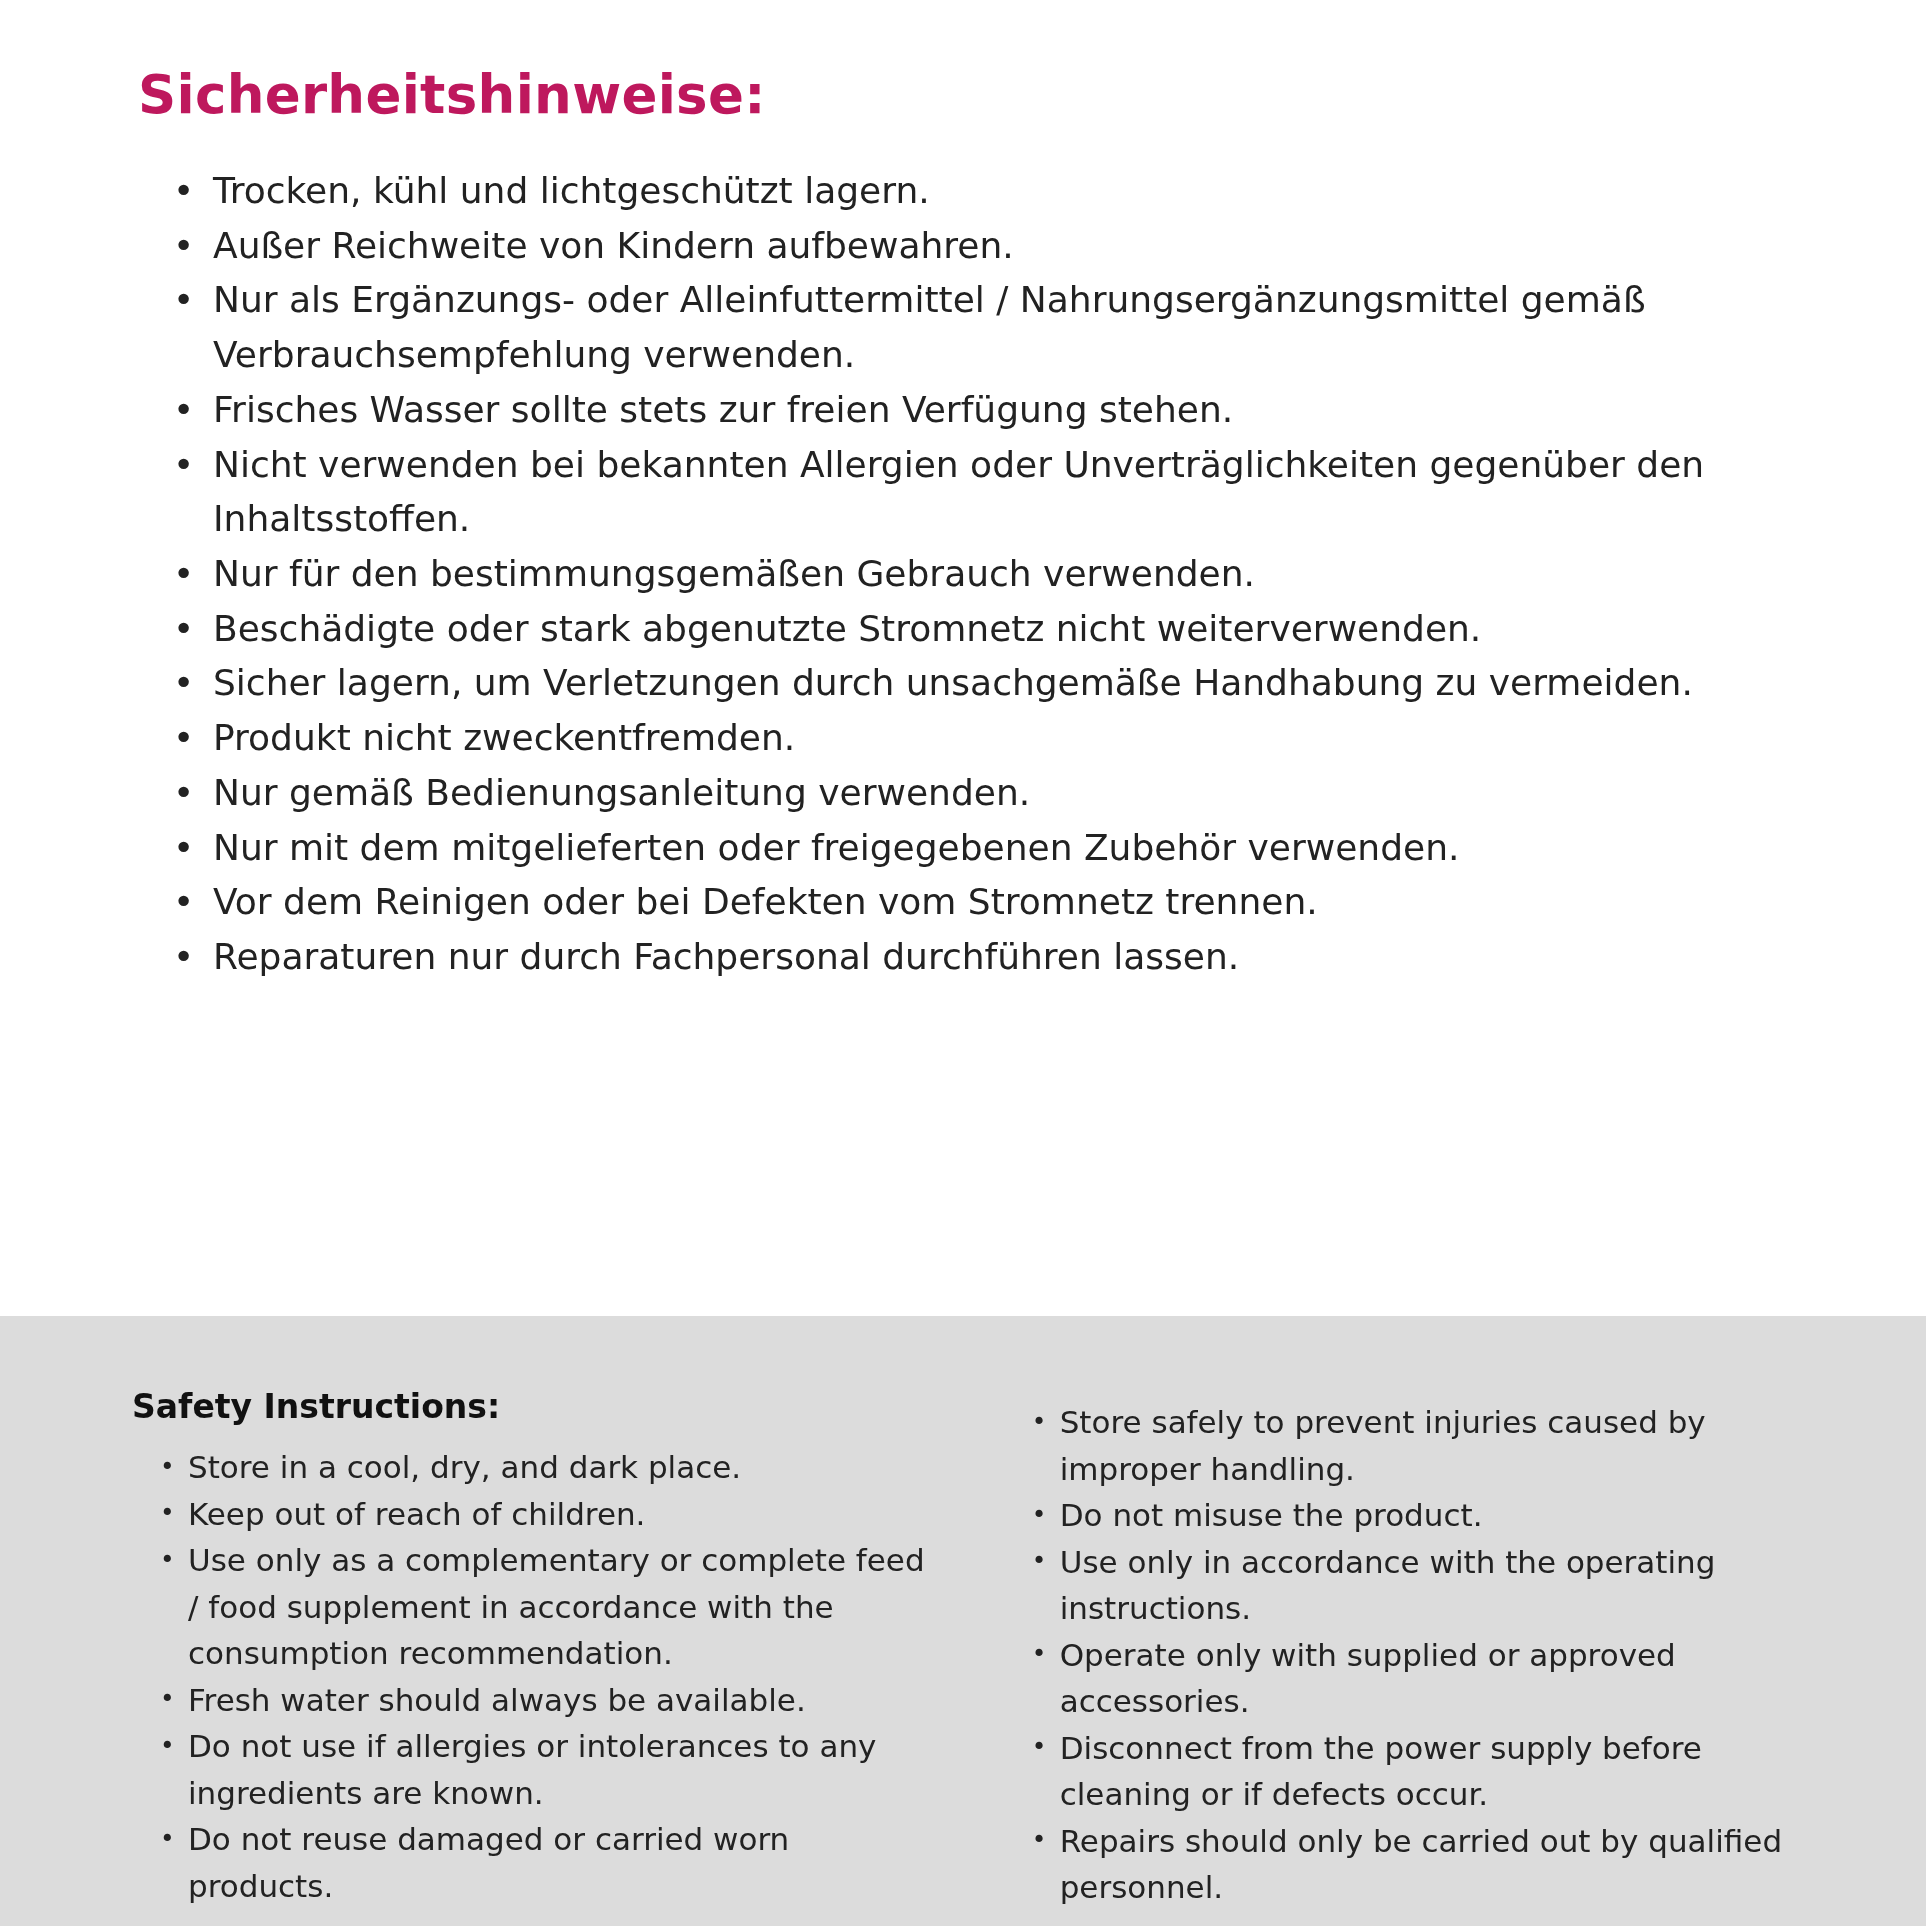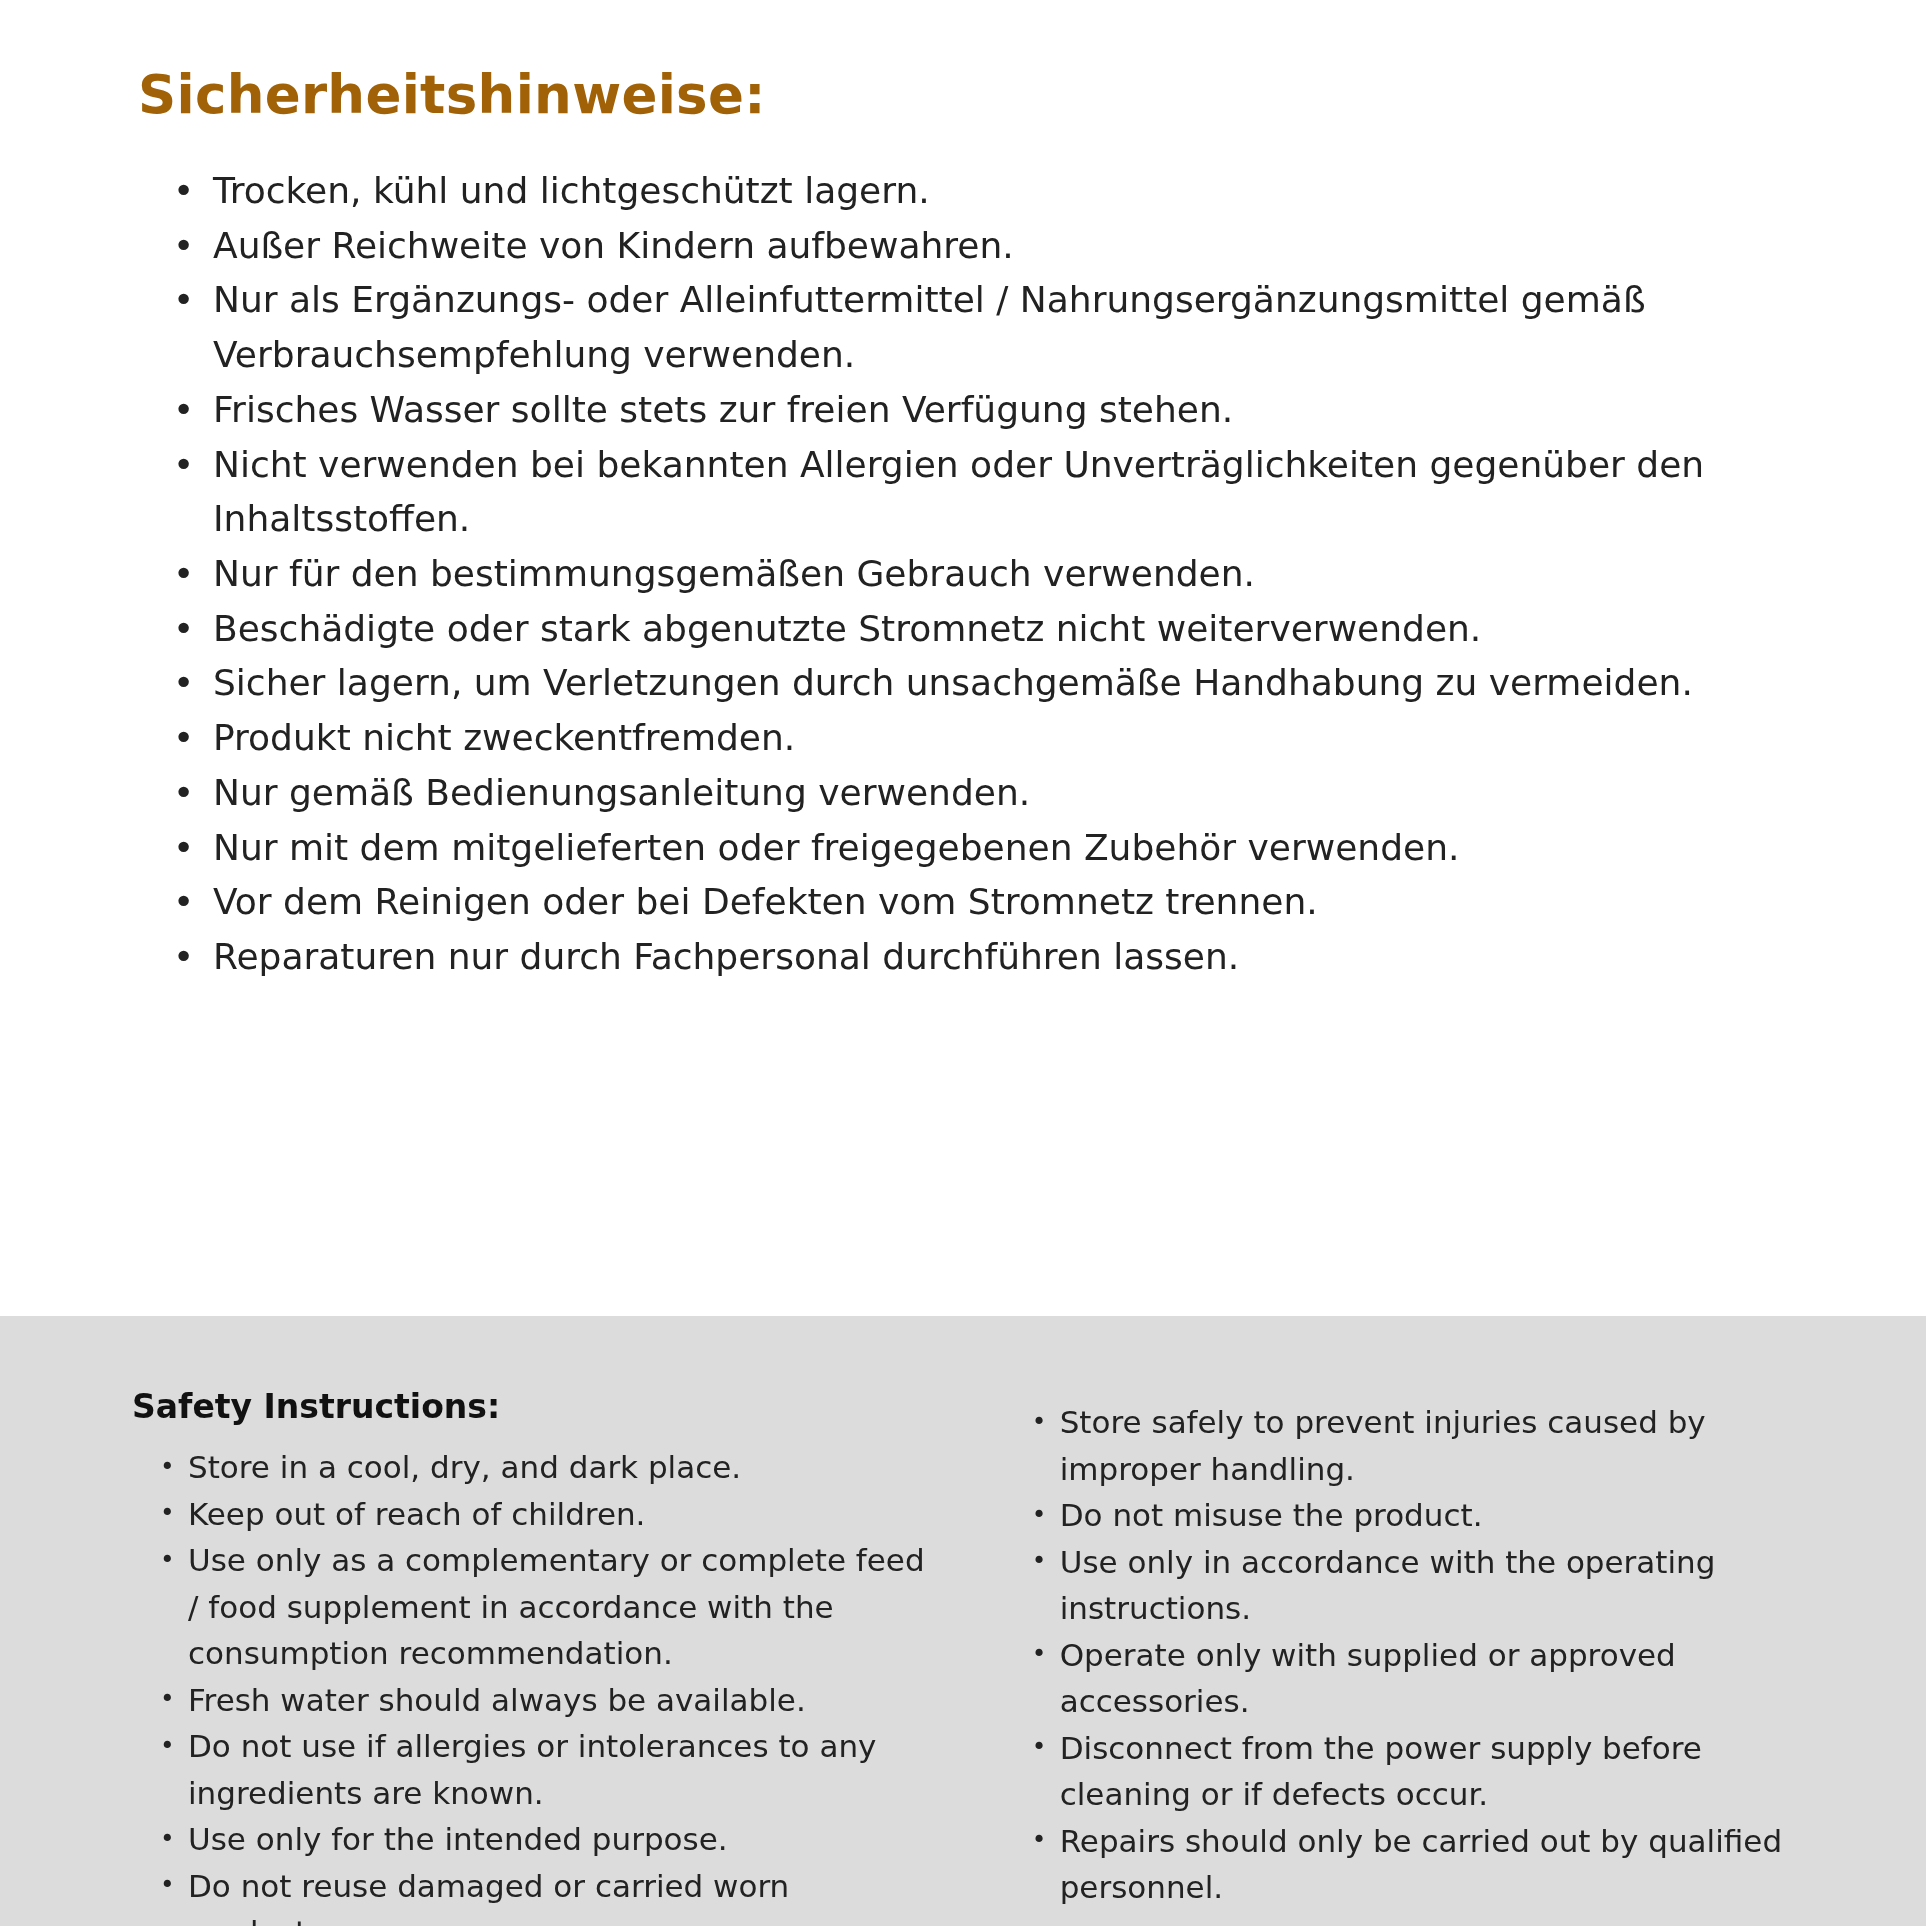--- a/index.html
+++ b/index.html
@@ -18,21 +18,21 @@
     position: absolute;
     top: 0; left: 0; right: 0;
     height: 1316px;
     background: #ffffff;
     box-sizing: border-box;
     padding: 64px 96px 0 138px;
   }
   .de-title {
     font-size: 53px;
     font-weight: 700;
-    color: #a16207;
+    color: #be185d;
     margin: 0 0 39px 0;
     letter-spacing: 0.3px;
   }
   .de-list {
     list-style: none;
     margin: 0;
     padding: 0 0 0 35px;
     font-size: 36px;
     line-height: 1.52;
     width: 1656px;
@@ -117,21 +117,20 @@
 <div class="bottom-section">
   <div class="cols">
     <div class="col-left">
       <h2 class="en-title">Safety Instructions:</h2>
       <ul class="en-list">
           <li>Store in a cool, dry, and dark place.</li>
           <li>Keep out of reach of children.</li>
           <li>Use only as a complementary or complete feed / food supplement in accordance with the consumption recommendation.</li>
           <li>Fresh water should always be available.</li>
           <li>Do not use if allergies or intolerances to any ingredients are known.</li>
-          <li>Use only for the intended purpose.</li>
           <li>Do not reuse damaged or carried worn products.</li>
         </ul>
     </div>
     <div class="col-right">
       <ul class="en-list">
           <li>Store safely to prevent injuries caused by improper handling.</li>
           <li>Do not misuse the product.</li>
           <li>Use only in accordance with the operating instructions.</li>
           <li>Operate only with supplied or approved accessories.</li>
           <li>Disconnect from the power supply before cleaning or if defects occur.</li>

